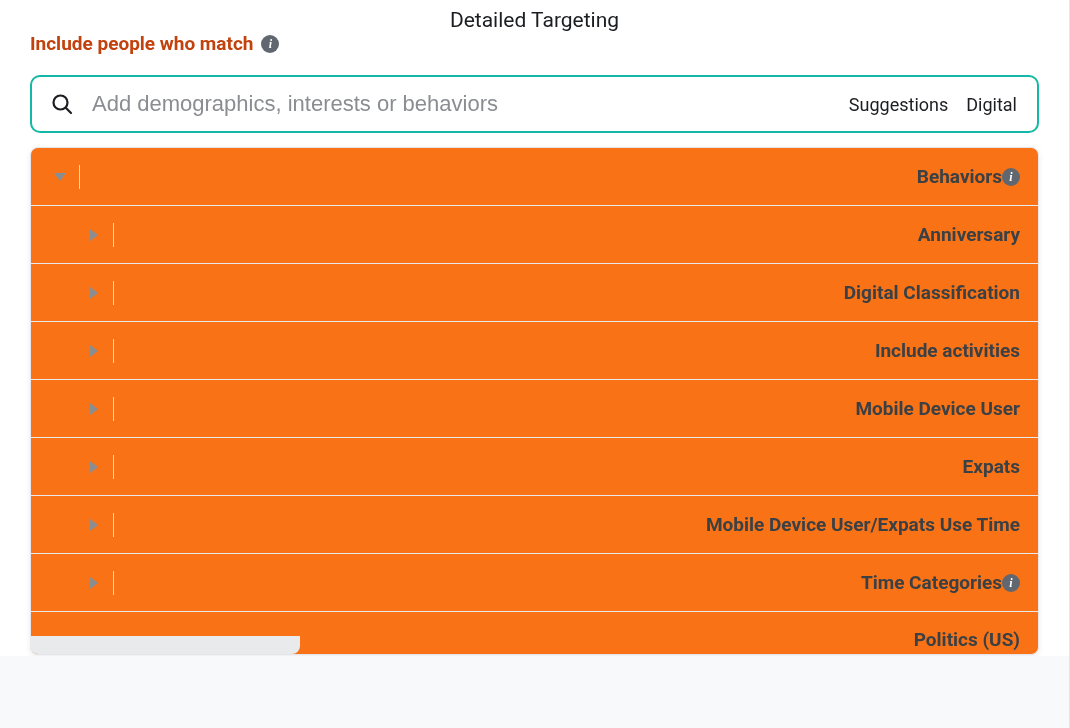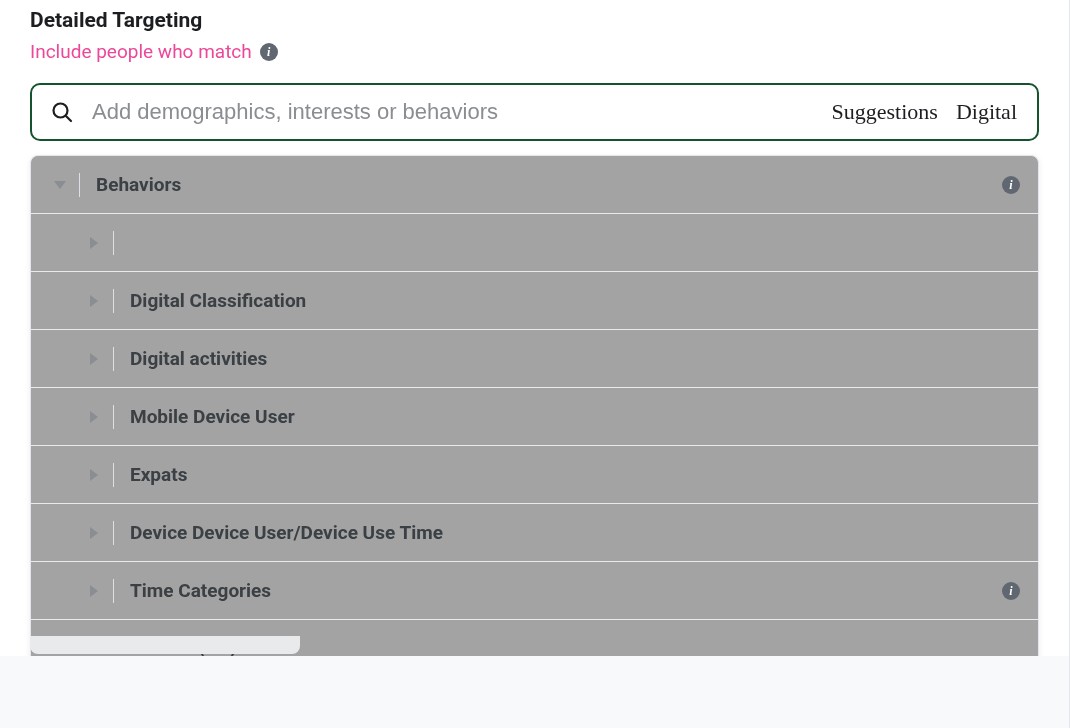--- a/index.html
+++ b/index.html
@@ -13,55 +13,55 @@
   }
   .panel {
     padding: 8px 30px 0 30px;
     background: #fff;
     border-right: 1px solid #e4e6eb;
     height: 712px;
     position: relative;
   }
   .header-title {
     font-size: 21px;
-    font-weight: 700;
-    color: #1c1e21;
-    margin-bottom: 8px;
+    font-weight: 400;
+    color: #1c1e21;
+    text-align: center;
   }
   .subtitle-row {
     display: flex;
     align-items: center;
     gap: 8px;
     margin-bottom: 20px;
   }
   .subtitle-text {
     font-size: 19px;
-    color: #ec4899;
-    font-weight: 400;
+    color: #c2410c;
+    font-weight: 700;
     text-align: center;
   }
   .info-icon {
     width: 18px;
     height: 18px;
     border-radius: 50%;
     background: #606770;
     color: #fff;
     display: inline-flex;
     align-items: center;
     justify-content: center;
     font-family: Georgia, serif;
     font-style: italic;
     font-weight: 700;
     font-size: 12px;
     line-height: 1;
     flex-shrink: 0;
   }
   .search-bar {
     height: 58px;
-    border: 2px solid #14532d;
+    border: 2px solid #14b8a6;
     border-radius: 10px;
     background: #fff;
     display: flex;
     align-items: center;
     padding: 0 20px 0 18px;
     gap: 18px;
     margin-bottom: 14px;
   }
   .search-icon svg {
     width: 24px;
@@ -73,33 +73,33 @@
     border: none;
     outline: none;
     font-size: 22px;
     color: #1c1e21;
     background: transparent;
   }
   .search-input::placeholder {
     color: #8a8d91;
   }
   .search-link {
-    font-size: 22px;
+    font-size: 18px;
     color: #1c1e21;
     cursor: pointer;
     font-weight: 400;
-    font-family: Liberation Serif, serif;
   }
   .dropdown {
-    background: #a3a3a3;
+    background: #f97316;
     border: 1px solid #e4e6eb;
     border-radius: 8px;
     box-shadow: 0 2px 6px rgba(0,0,0,0.08);
     overflow: hidden;
     position: relative;
+    text-align: right;
   }
   .row {
     display: flex;
     align-items: center;
     height: 58px;
     border-bottom: 1px solid #e8eaed;
     padding-right: 18px;
     cursor: pointer;
   }
   .row.top {
@@ -203,38 +203,39 @@
     </div>
 
     <div id="rows-container">
         <div class="row sub">
           <span class="chevron-wrap chevron-right-icon">
             <svg width="12" height="16" viewBox="0 0 12 16">
               <polygon points="2,2 10,8 2,14" fill="#8a8d91"></polygon>
             </svg>
           </span>
           <span class="divider"></span>
+          <span class="row-label">Anniversary</span>
         </div>
         <div class="row sub">
           <span class="chevron-wrap chevron-right-icon">
             <svg width="12" height="16" viewBox="0 0 12 16">
               <polygon points="2,2 10,8 2,14" fill="#8a8d91"></polygon>
             </svg>
           </span>
           <span class="divider"></span>
           <span class="row-label">Digital Classification</span>
         </div>
         <div class="row sub">
           <span class="chevron-wrap chevron-right-icon">
             <svg width="12" height="16" viewBox="0 0 12 16">
               <polygon points="2,2 10,8 2,14" fill="#8a8d91"></polygon>
             </svg>
           </span>
           <span class="divider"></span>
-          <span class="row-label">Digital activities</span>
+          <span class="row-label">Include activities</span>
         </div>
         <div class="row sub">
           <span class="chevron-wrap chevron-right-icon">
             <svg width="12" height="16" viewBox="0 0 12 16">
               <polygon points="2,2 10,8 2,14" fill="#8a8d91"></polygon>
             </svg>
           </span>
           <span class="divider"></span>
           <span class="row-label">Mobile Device User</span>
         </div>
@@ -247,21 +248,21 @@
           <span class="divider"></span>
           <span class="row-label">Expats</span>
         </div>
         <div class="row sub">
           <span class="chevron-wrap chevron-right-icon">
             <svg width="12" height="16" viewBox="0 0 12 16">
               <polygon points="2,2 10,8 2,14" fill="#8a8d91"></polygon>
             </svg>
           </span>
           <span class="divider"></span>
-          <span class="row-label">Device Device User/Device Use Time</span>
+          <span class="row-label">Mobile Device User/Expats Use Time</span>
         </div>
         <div class="row sub">
           <span class="chevron-wrap chevron-right-icon">
             <svg width="12" height="16" viewBox="0 0 12 16">
               <polygon points="2,2 10,8 2,14" fill="#8a8d91"></polygon>
             </svg>
           </span>
           <span class="divider"></span>
           <span class="row-label">Time Categories</span>
           <span class="info-icon">i</span>

